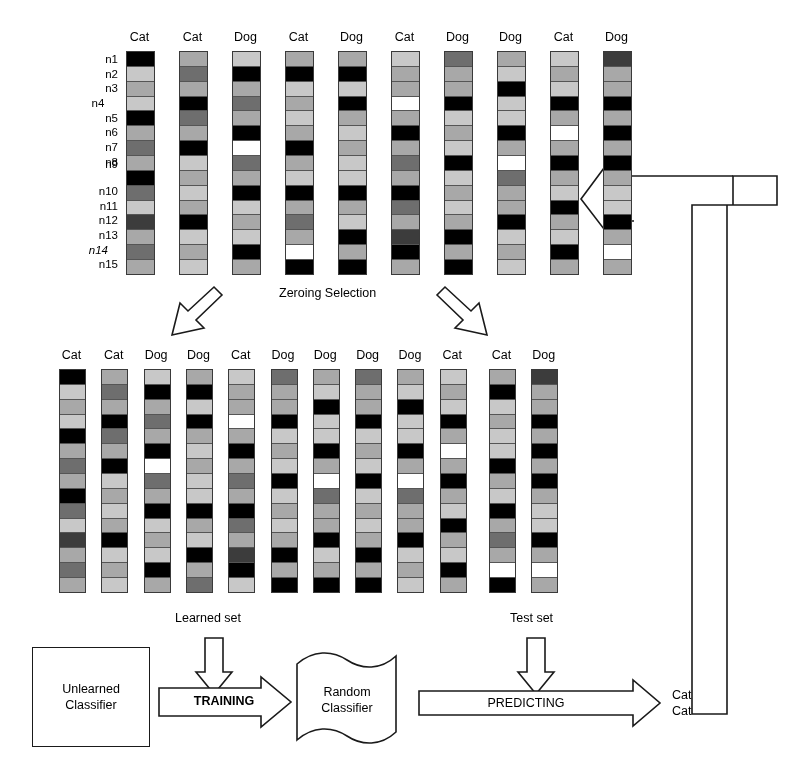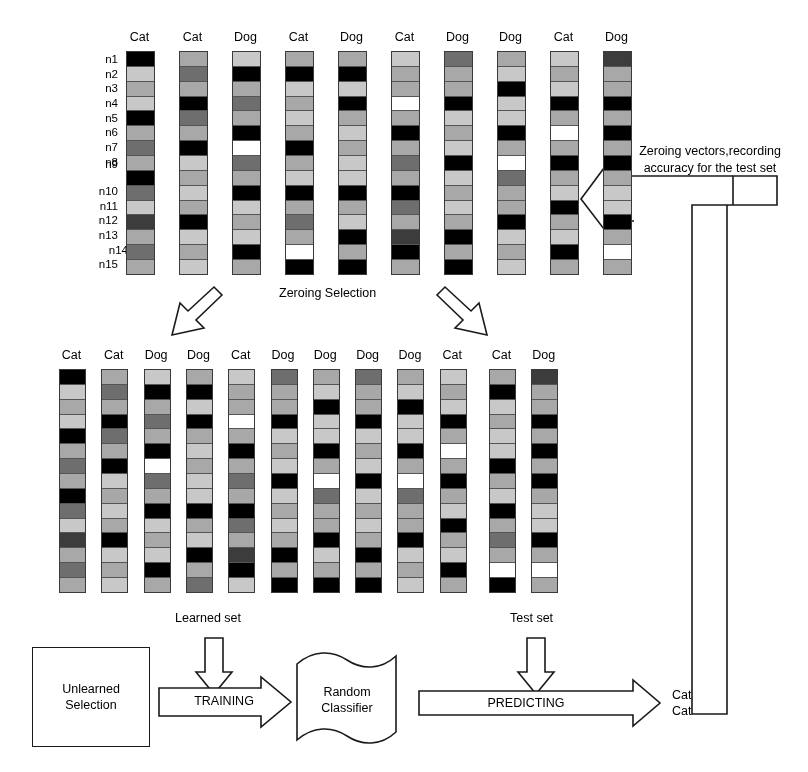--- a/index.html
+++ b/index.html
@@ -147,31 +147,31 @@
       <path class="line-stroke" d="M 733,176 L 607,176 L 607,164 L 581,199 L 607,233 L 607,221 L 634,221"></path>
 
       <path class="line-stroke" d="M 733,176 L 733,205 L 692,205 L 692,714 L 727,714 L 727,205 L 777,205 L 777,176 Z"></path>
     </g>
   </svg>
 
   <div>
     <div class="row-label" style="left:78px; top:53px;  width:40px;">n1</div>
     <div class="row-label" style="left:78px; top:68px;  width:40px;">n2</div>
     <div class="row-label" style="left:78px; top:82px;  width:40px;">n3</div>
-    <div class="row-label" style="left:78px; top:97px;  width:40px;">n4</div>
+    <div class="row-label" style="left:78px; top:97px;  width:40px;text-align:center;">n4</div>
     <div class="row-label" style="left:78px; top:112px; width:40px;">n5</div>
     <div class="row-label" style="left:78px; top:126px; width:40px;">n6</div>
     <div class="row-label" style="left:78px; top:141px; width:40px;">n7</div>
     <div class="row-label" style="left:78px; top:156px; width:40px;">n8</div>
     <div class="row-label" style="left:78px; top:158px; width:40px;">n9</div>
     <div class="row-label" style="left:78px; top:185px; width:40px;">n10</div>
     <div class="row-label" style="left:78px; top:200px; width:40px;">n11</div>
     <div class="row-label" style="left:78px; top:214px; width:40px;">n12</div>
     <div class="row-label" style="left:78px; top:229px; width:40px;">n13</div>
-    <div class="row-label" style="left:88px; top:244px; width:40px;">n14</div>
+    <div class="row-label" style="left:68px; top:244px; width:40px;font-style:italic;">n14</div>
     <div class="row-label" style="left:78px; top:258px; width:40px;">n15</div>
   </div>
 
   <div id="full-set">
       <div class="col-label" style="left: 116px; top: 30px; width: 47px;">Cat</div>
       <div class="vector" style="left: 126px; top: 51px; width: 27px; height: 222px; border-color: rgb(58, 58, 58);">
         <div class="cell" style="background: rgb(0, 0, 0); border-bottom-color: rgb(85, 85, 85);"></div>
         <div class="cell" style="background: rgb(200, 200, 200); border-bottom-color: rgb(85, 85, 85);"></div>
         <div class="cell" style="background: rgb(168, 168, 168); border-bottom-color: rgb(85, 85, 85);"></div>
         <div class="cell" style="background: rgb(200, 200, 200); border-bottom-color: rgb(85, 85, 85);"></div>
@@ -573,29 +573,27 @@
         <div class="cell" style="background: rgb(255, 255, 255); border-bottom-color: rgb(85, 85, 85);"></div>
         <div class="cell" style="background: rgb(168, 168, 168); border-bottom-color: rgb(85, 85, 85);"></div>
       </div>
     </div>
 
   <div class="free-text" style="left:175px; top:610px;">Learned set</div>
   <div class="free-text" style="left:510px; top:610px;">Test set</div>
 
   <div class="box" style="left:32px; top:647px; width:118px; height:100px;">
     <span style="white-space:pre-line;">Unlearned
-Selection</span>
+Classifier</span>
   </div>
 
   <div class="free-text wrap" style="left:307px; top:684px; width:80px; text-align:center; white-space:pre-line;">Random
 Classifier</div>
 
-  <div class="arrow-label" style="left:169px; top:694px; width:110px;">TRAINING</div>
+  <div class="arrow-label" style="left:169px; top:694px; width:110px;font-weight:bold;">TRAINING</div>
 
   <div class="arrow-label" style="left:451px; top:696px; width:150px;">PREDICTING</div>
 
   <div class="stack-text" style="left:672px; top:687px;">Cat
 Cat</div>
 
-  <div class="free-text wrap" style="left:620px; top:143px; width:180px; text-align:center; white-space:pre-line; line-height:17px;">Zeroing vectors,recording
-accuracy for the test set</div>
 
 </div>
 
 </body></html>

